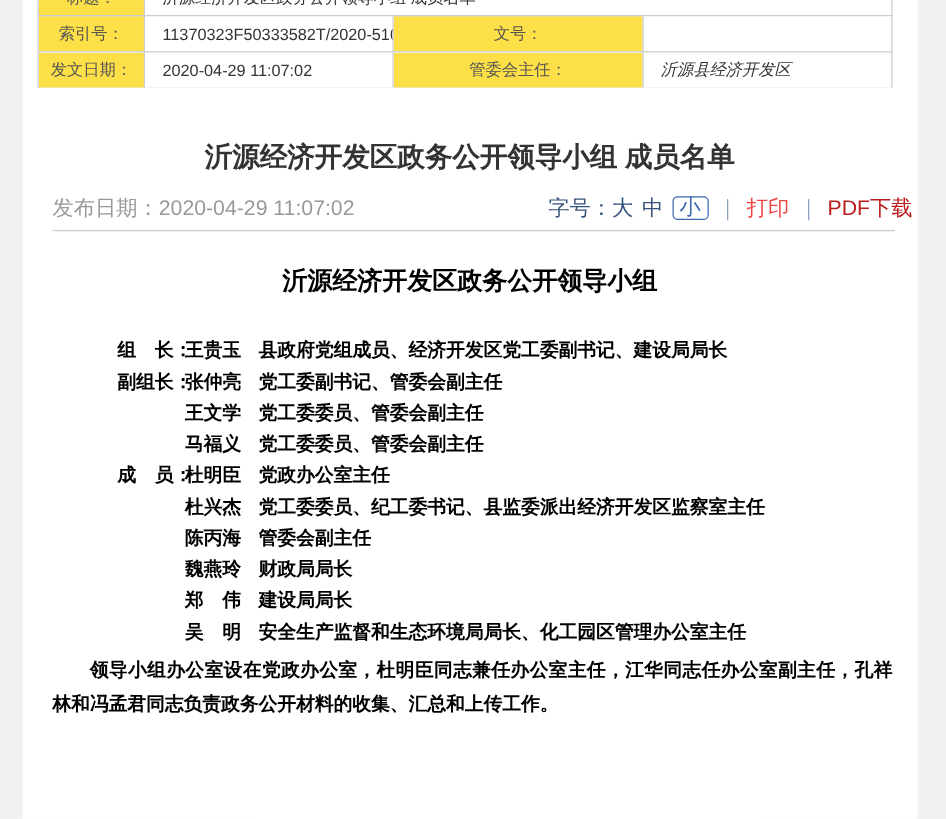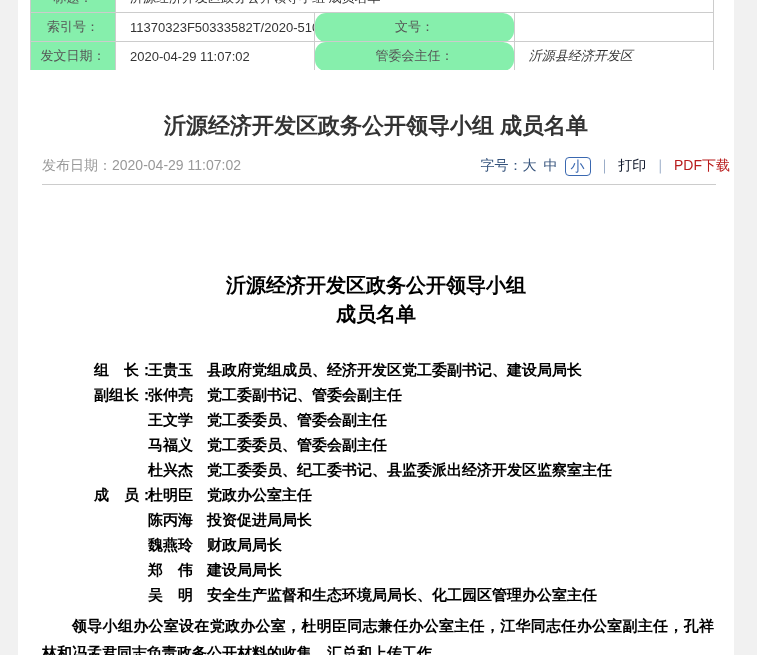--- a/index.html
+++ b/index.html
@@ -17,50 +17,50 @@
   .table-clip { height:70px; overflow:hidden; padding-left:12px; }
   .info-table {
     border-collapse:collapse; table-layout:fixed;
     width:684px; margin-top:-17px;
     font-size:13px;
   }
   .info-table td {
     border:1px solid #ccc; height:29px; vertical-align:middle;
     white-space:nowrap; overflow:hidden;
   }
-  .info-table td.lbl { background:#86efac; color:#555; text-align:center; }
+  .info-table td.lbl { background:#fde047; color:#555; text-align:center; }
   .info-table td.val { background:#fff; color:#333; padding-left:14px; }
-  .c1 { width:85px; } .c2 { width:350px; } .c3 { width:88px;border-radius:11px; } .c4 { width:161px;font-style:italic; }
+  .c1 { width:85px; } .c2 { width:350px; } .c3 { width:88px; } .c4 { width:161px;font-style:italic; }
 
   
   .doc-title {
     margin-top:42px; text-align:center;
     font-size:22px; line-height:28px; font-weight:bold; color:#333;
   }
   .meta {
     margin:15px 4px 0 24px; height:22px;
     display:flex; justify-content:space-between; align-items:center;
-    font-size:14px;
+    font-size:17px;
   }
   .meta-left { color:#999; }
   .meta-right { display:flex; align-items:center; color:#33517a; }
   .meta-right > * { margin-left:7px; }
   .fs-opt { color:#33517a; cursor:pointer; }
   .fs-small {
     border:1px solid #3a68b0; color:#3a68b0; border-radius:4px;
     padding:1px 5px 2px 5px; line-height:14px; cursor:pointer;
   }
   .pipe { color:#8ba0bf; }
-  .print-link { color:#0f172a; cursor:pointer; }
+  .print-link { color:#ef4444; cursor:pointer; }
   .pdf-link { color:#b91c1c; cursor:pointer; }
   .divider { margin:7px 18px 0 24px; border-bottom:1px solid #ccc; height:0; }
 
   
   .content-title {
-    margin-top:86px; text-align:center;
+    margin-top:26px; text-align:center;
     font-size:20px; line-height:29px; font-weight:bold; color:#000;
   }
   .member-list { margin:28px 20px 0 76px; font-weight:bold; color:#000; font-size:15px; }
   .member-row { display:flex; line-height:25px; white-space:nowrap; }
   .role { width:54px; flex-shrink:0; }
   .mname { margin-right:14px; min-width:45px; }
   .closing {
     margin:5px 20px 0 24px;
     font-size:15px; font-weight:bold; color:#000;
     line-height:27px; text-indent:2em; text-align:justify;
@@ -107,21 +107,20 @@
       <span class="print-link">打印</span>
       <span class="pipe">｜</span>
       <span class="pdf-link">PDF下载</span>
     </div>
   </div>
 
   <div class="divider"></div>
 
   <div class="content-title">
     <div>沂源经济开发区政务公开领导小组</div>
-    <div>成员名单</div>
   </div>
 
   <div class="member-list">
     <div class="member-row">
       <span class="role">组　长：</span>
       <span class="mname">王贵玉</span>
       <span class="mtitle">县政府党组成员、经济开发区党工委副书记、建设局局长</span>
     </div>
     <div class="member-row">
       <span class="role">副组长：</span>
@@ -132,33 +131,33 @@
       <span class="role"></span>
       <span class="mname">王文学</span>
       <span class="mtitle">党工委委员、管委会副主任</span>
     </div>
     <div class="member-row">
       <span class="role"></span>
       <span class="mname">马福义</span>
       <span class="mtitle">党工委委员、管委会副主任</span>
     </div>
     <div class="member-row">
-      <span class="role"></span>
-      <span class="mname">杜兴杰</span>
-      <span class="mtitle">党工委委员、纪工委书记、县监委派出经济开发区监察室主任</span>
-    </div>
-    <div class="member-row">
       <span class="role">成　员：</span>
       <span class="mname">杜明臣</span>
       <span class="mtitle">党政办公室主任</span>
     </div>
     <div class="member-row">
       <span class="role"></span>
+      <span class="mname">杜兴杰</span>
+      <span class="mtitle">党工委委员、纪工委书记、县监委派出经济开发区监察室主任</span>
+    </div>
+    <div class="member-row">
+      <span class="role"></span>
       <span class="mname">陈丙海</span>
-      <span class="mtitle">投资促进局局长</span>
+      <span class="mtitle">管委会副主任</span>
     </div>
     <div class="member-row">
       <span class="role"></span>
       <span class="mname">魏燕玲</span>
       <span class="mtitle">财政局局长</span>
     </div>
     <div class="member-row">
       <span class="role"></span>
       <span class="mname">郑　伟</span>
       <span class="mtitle">建设局局长</span>

